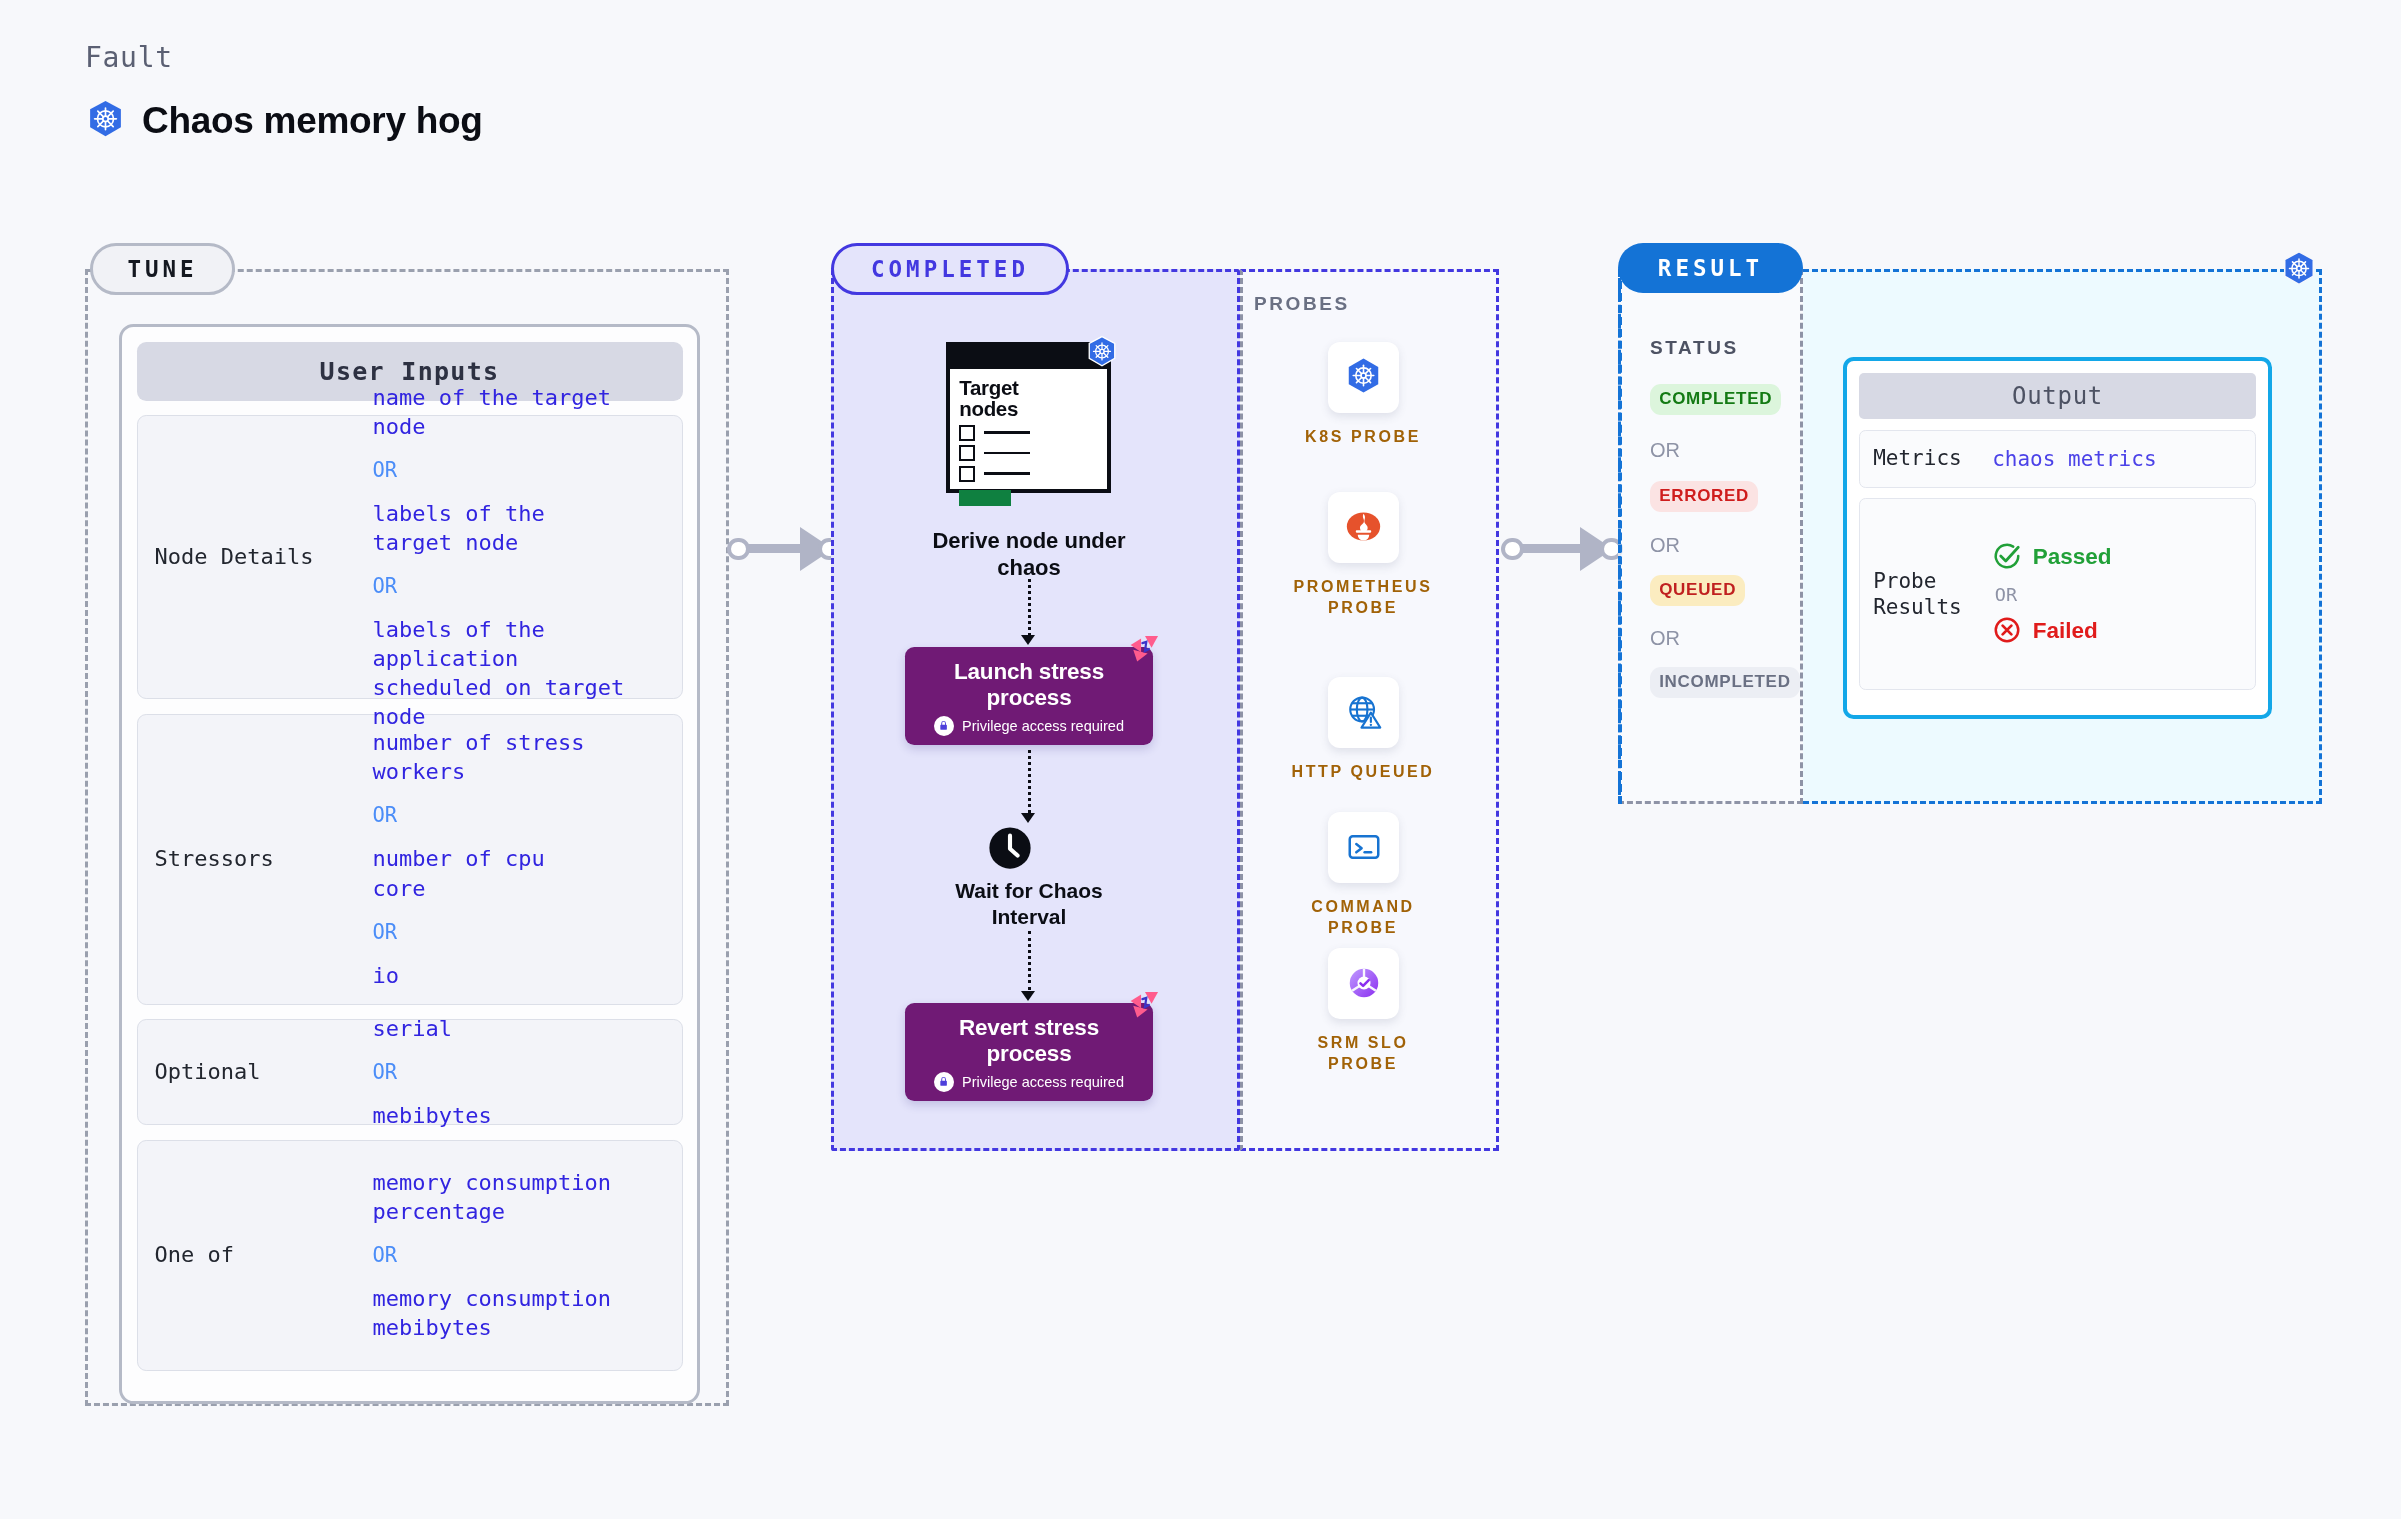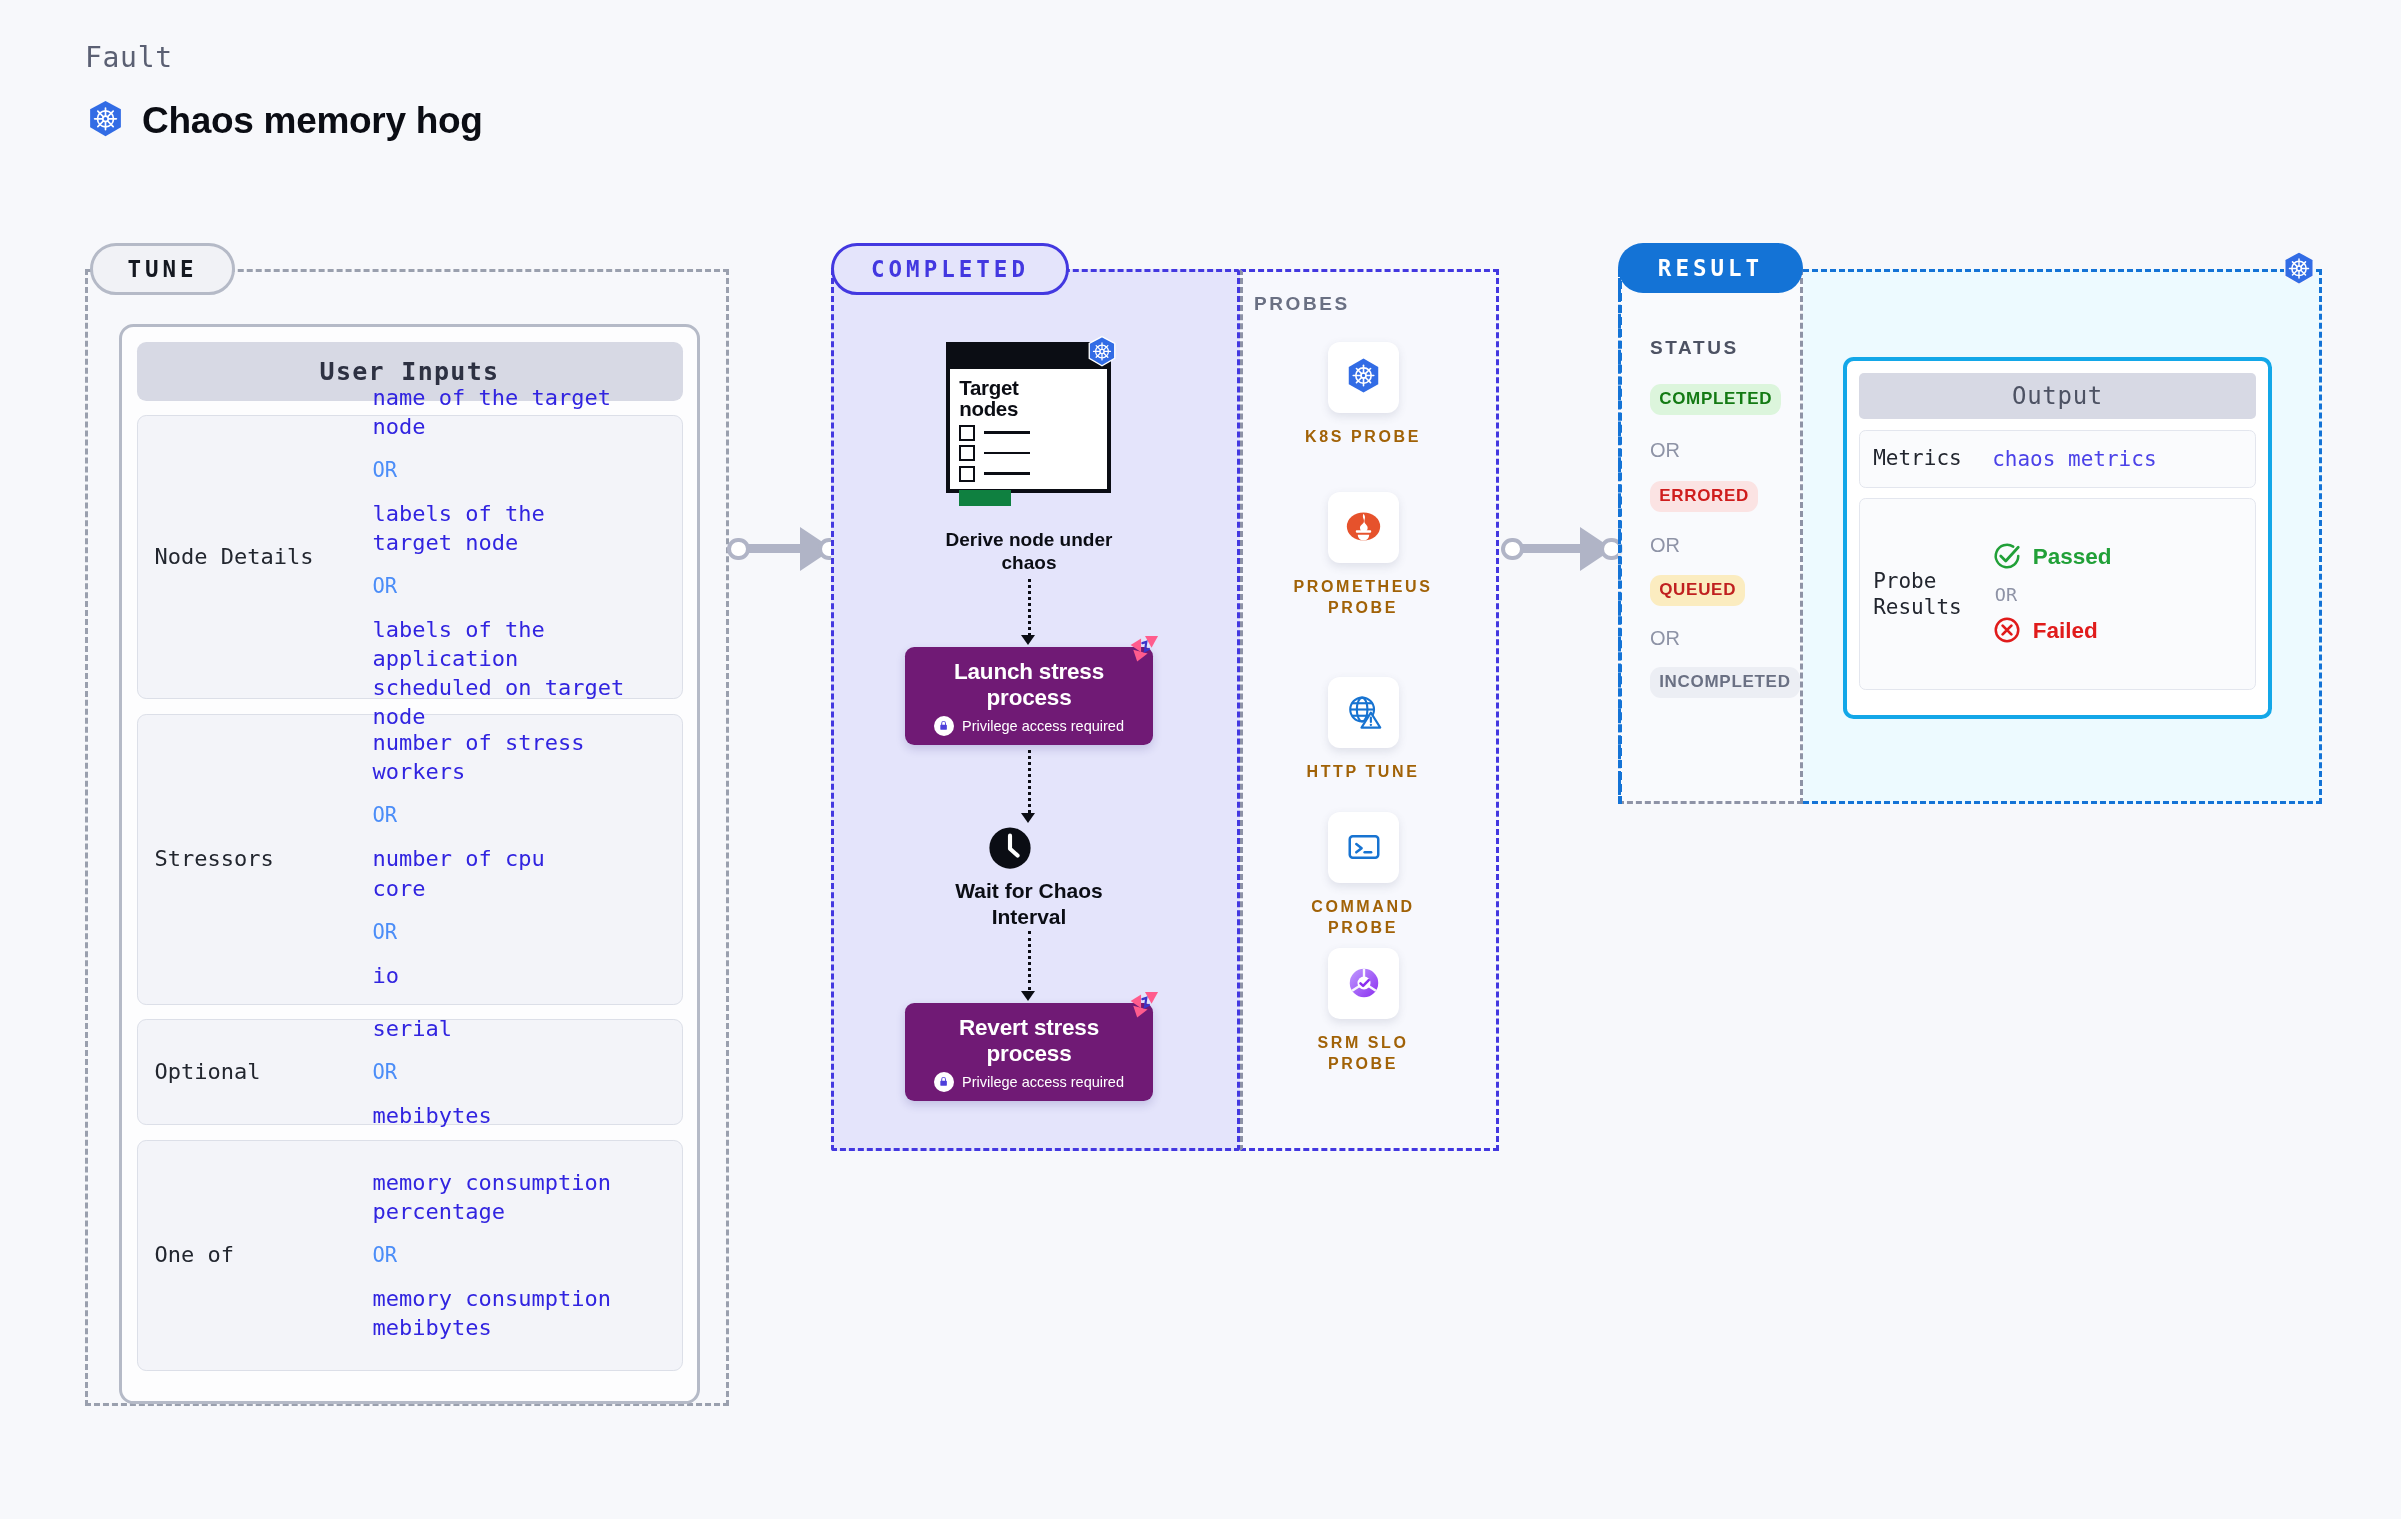--- a/index.html
+++ b/index.html
@@ -125,21 +125,21 @@
     letter-spacing:-0.3px;
   }
   .tc-row { display:flex; align-items:center; gap:9.2px; margin-top:4.6px; }
   .tc-box { width:16px; height:16px; border:2.6px solid #0b0d14; }
   .tc-line { width:46px; height:2.6px; background:#0b0d14; }
   #tc-green { width:52px; height:16px; background:#0f8040; margin-top:8px; }
   #target-k8s { position:absolute; left:1085px; top:335px; }
 
   #derive-label {
     position:absolute; left:892px; top:528px; width:274px;
-    text-align:center; font-size:19px; font-weight:bold; color:#0b0d14;
+    text-align:center; font-size:22px; font-weight:bold; color:#0b0d14;
     line-height:1.22;
   }
 
   .step-box {
     position:absolute; width:248px; background:#701a75;
     border-radius:9.2px; padding:12px 6.6px 9.2px;
     box-shadow:0 4px 9.2px rgba(40,30,120,.18);
   }
   .step-title {
     text-align:center; color:#ffffff; font-size:22.5px; font-weight:bold;
@@ -519,21 +519,21 @@
           <line x1="10" y1="28" x2="48" y2="28"></line>
           <line x1="13" y1="18" x2="45" y2="18"></line>
           <line x1="13" y1="38" x2="45" y2="38"></line>
         </g>
         <path d="M43 33 L58 57 H28 Z" fill="#fff" stroke="#1773d1" stroke-width="3.4" stroke-linejoin="round"></path>
         <line x1="43" y1="41" x2="43" y2="48" stroke="#1773d1" stroke-width="3.4" stroke-linecap="round"></line>
         <circle cx="43" cy="52.5" r="1.9" fill="#1773d1"></circle>
       </svg>
   </span>
 </div>
-<div class="probe-label" style="left:1264px; top:761px; white-space:pre-line;">HTTP  TUNE</div>
+<div class="probe-label" style="left:1264px; top:761px; white-space:pre-line;">HTTP  QUEUED</div>
 
 <div class="probe-tile" style="left:1328px; top:812px;">
   <span>
     <svg width="38" height="38" viewBox="0 0 64 64">
         <rect x="8" y="14" width="48" height="36" rx="5" fill="none" stroke="#1773d1" stroke-width="4.2"></rect>
         <path d="M19 27 l9 7 -9 7" fill="none" stroke="#1773d1" stroke-width="4.2" stroke-linecap="round" stroke-linejoin="round"></path>
         <line x1="33" y1="41" x2="44" y2="41" stroke="#1773d1" stroke-width="4.2" stroke-linecap="round"></line>
       </svg>
   </span>
 </div>

